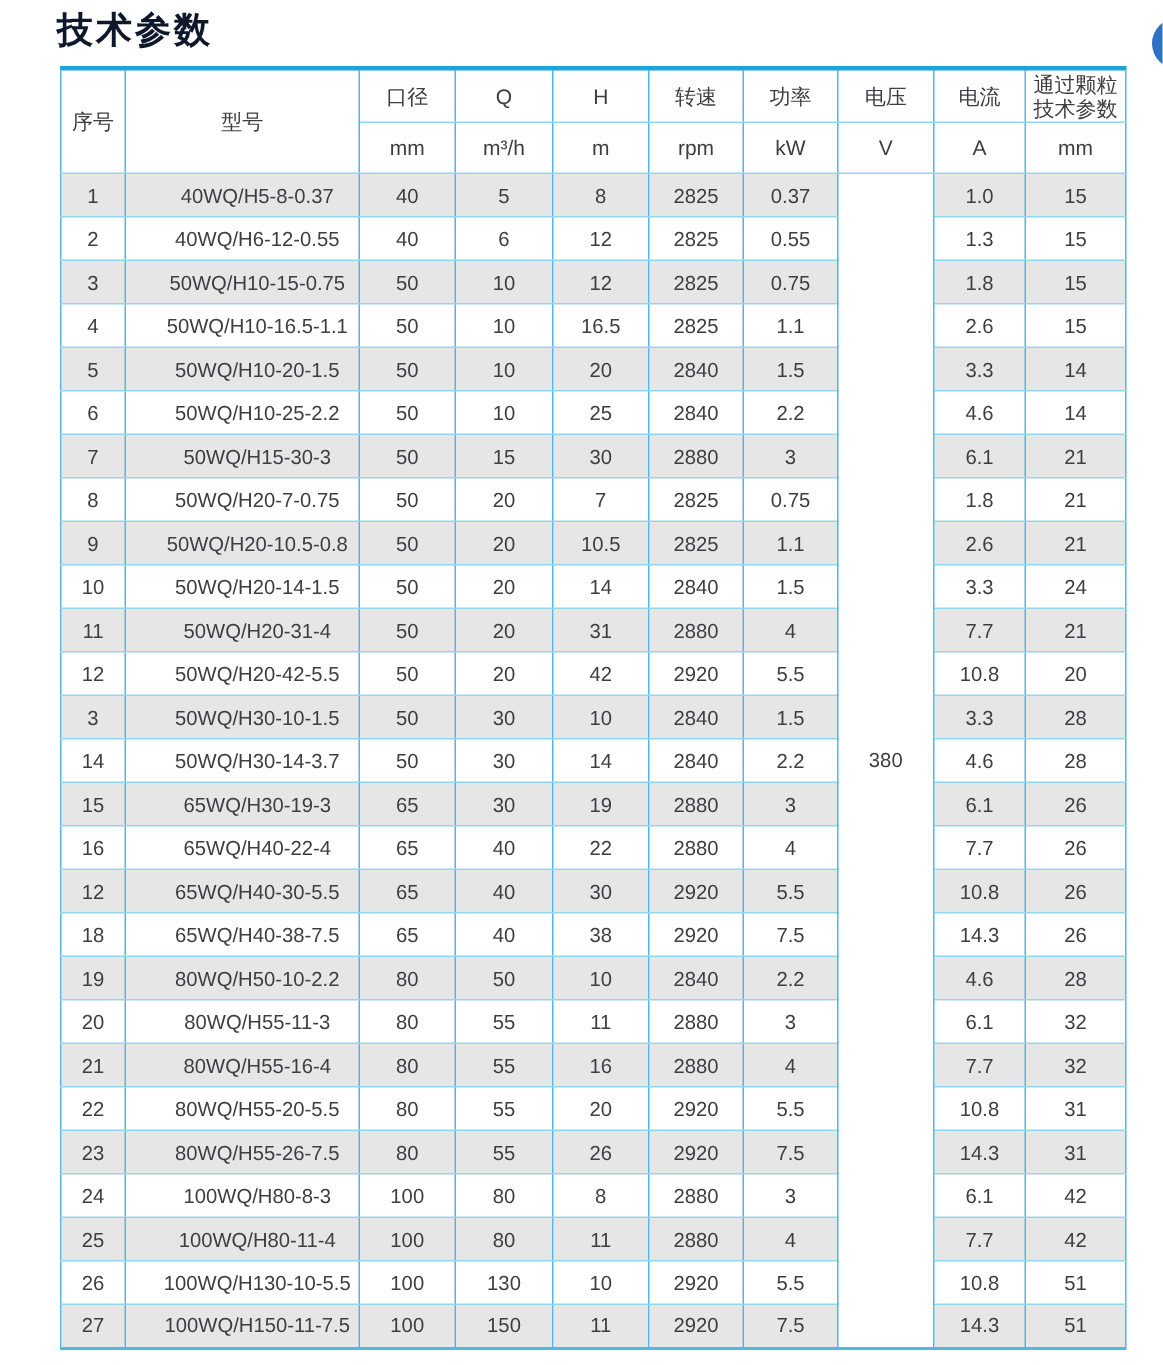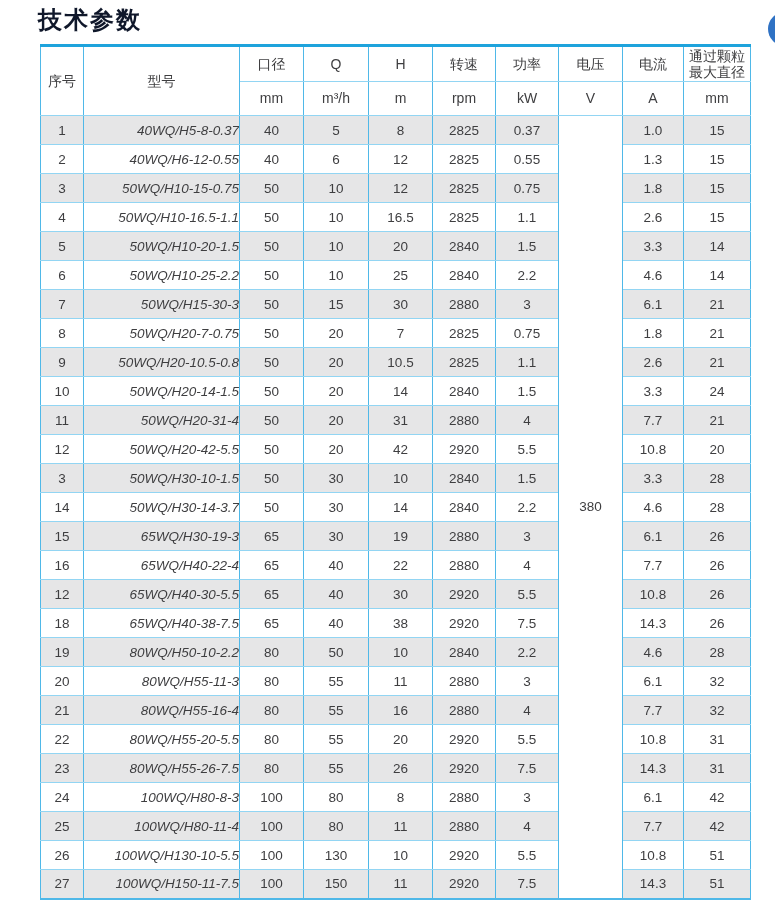--- a/index.html
+++ b/index.html
@@ -34,21 +34,21 @@
     font-weight: normal;
     font-size: 13.5px;
     background: #ffffff;
     overflow: hidden; white-space: pre-line;
   }
   .spec-table thead tr.hdr-top th { height: 36px; }
   .spec-table thead tr.hdr-unit th { height: 34px; }
   .spec-table thead th { font-size: 14px; line-height: 1.15; }
   .spec-table tbody td { height: 29px; }
   .spec-table tbody tr.stripe td { background: #e6e6e7; }
-  .spec-table td.cell-model { text-align: right; padding-left: 20px; font-style: italic; }
+  .spec-table td.cell-model { text-align: center; padding-left: 20px; }
   .spec-table td.voltage-cell { background: #ffffff !important; }
 </style>
 </head>
 <body>
 
 <div class="page-title">技术参数</div>
 <div class="corner-dot"></div>
 
 <table class="spec-table">
   <colgroup>
@@ -68,21 +68,21 @@
       <th rowspan="2">序号</th>
       <th rowspan="2">型号</th>
       <th>口径</th>
       <th>Q</th>
       <th>H</th>
       <th>转速</th>
       <th>功率</th>
       <th>电压</th>
       <th>电流</th>
       <th>通过颗粒
-最大直径</th>
+技术参数</th>
     </tr>
     <tr class="hdr-unit">
       <th>mm</th>
       <th>m³/h</th>
       <th>m</th>
       <th>rpm</th>
       <th>kW</th>
       <th>V</th>
       <th>A</th>
       <th>mm</th>

